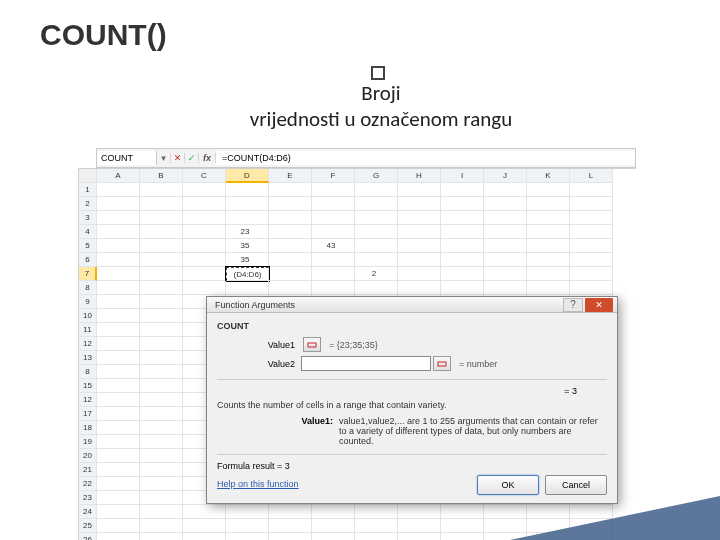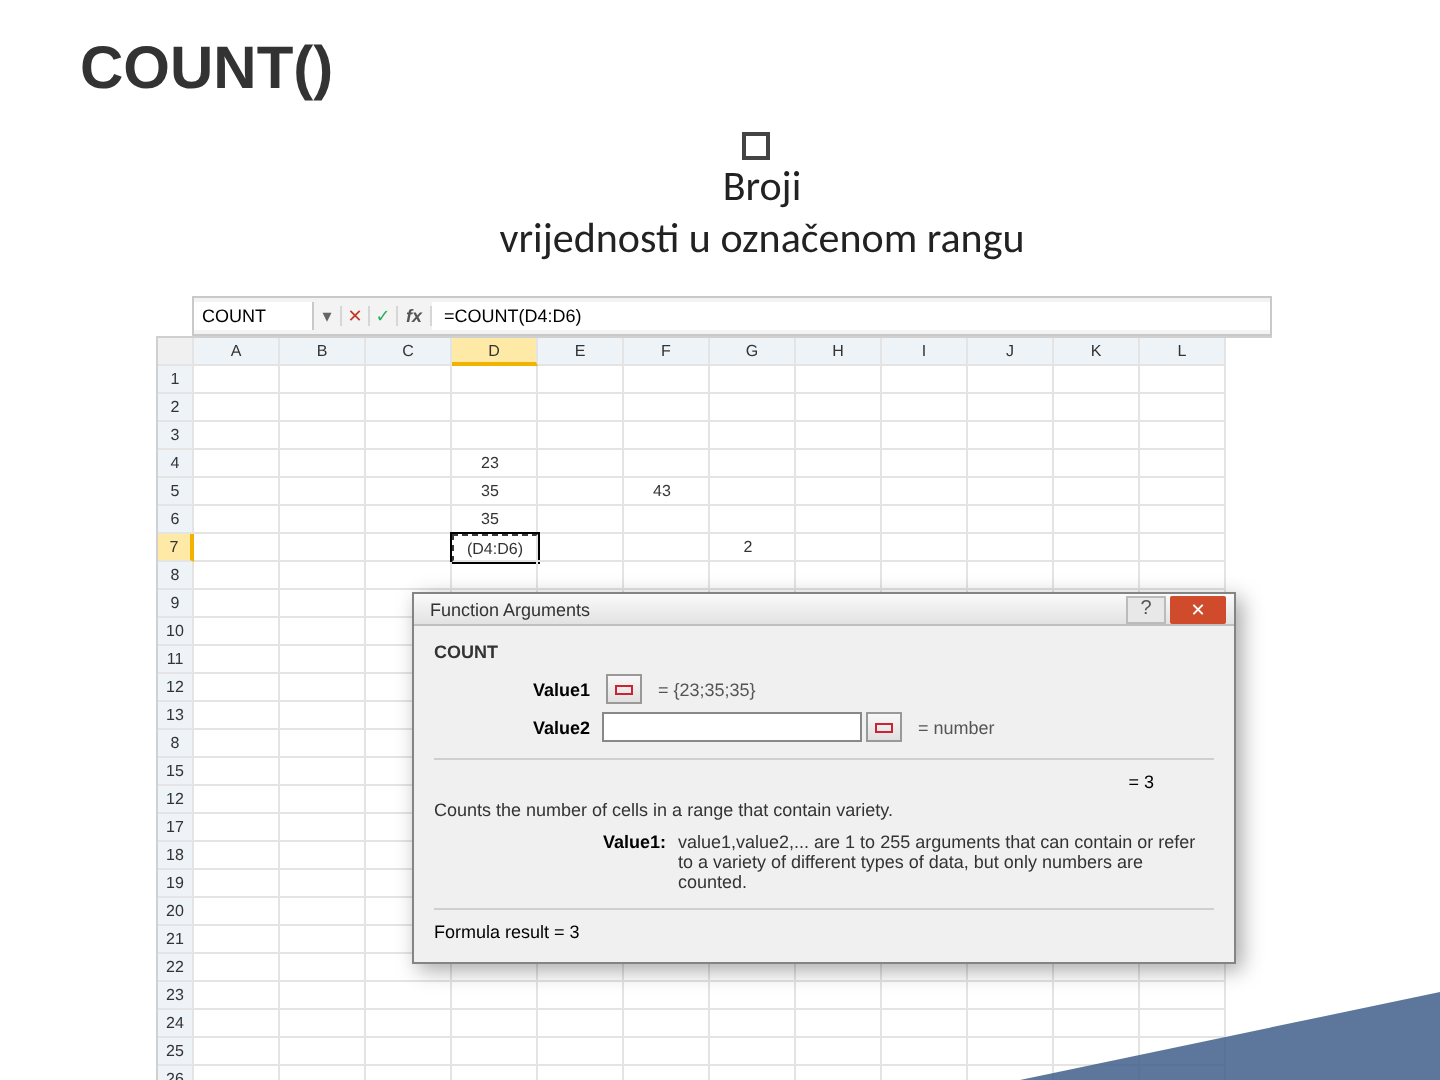--- a/index.html
+++ b/index.html
@@ -105,21 +105,21 @@
     width: 20px; height: 14px; background: #e8e8e8; border: 1px solid #bbb;
     display: flex; align-items: center; justify-content: center;
     margin-right: 2px; font-size: 10px; color: #555;
   }
   .dlg-body { padding: 8px 10px 6px; }
   .fn-name { font-weight: 700; color: #333; margin-bottom: 6px; }
   .argrow {
     display: flex; align-items: center; margin-bottom: 4px;
     padding-left: 38px;
   }
-  .arglabel { width: 46px; text-align: right; font-weight: 700; padding-right: 6px; }
+  .arglabel { width: 46px; text-align: right; font-weight: 400; padding-right: 6px; }
   .arginput {
     width: 130px; height: 15px; background: #fff; border: 1px solid #888;
     padding: 1px 4px; font-size: 9px; display: flex; align-items: center;
   }
   .arginput.sel { background: #333; color: #fff; }
   .collapse-btn {
     width: 18px; height: 15px; border: 1px solid #999;
     background: linear-gradient(#f8f8f8,#e0e0e0); margin-left: 2px;
     display: flex; align-items: center; justify-content: center;
   }
@@ -541,39 +541,47 @@
         <div class="arglabel">Value1</div>
         <div class="collapse-btn">
           <svg viewBox="0 0 10 10">
               <rect x="1" y="3" width="8" height="4" fill="none" stroke="#c23" stroke-width="1"></rect>
             </svg>
         </div>
         <div class="argresult">= {23;35;35}</div>
       </div>
 
       <div class="argrow">
-        <div class="arglabel" style="font-weight:700">Value2</div>
+        <div class="arglabel" style="font-weight:400">Value2</div>
         <div class="arginput"></div>
         <div class="collapse-btn">
           <svg viewBox="0 0 10 10">
               <rect x="1" y="3" width="8" height="4" fill="none" stroke="#c23" stroke-width="1"></rect>
             </svg>
         </div>
         <div class="argresult">= number</div>
       </div>
 
       <div class="rule"></div>
       <div class="eq-line">= 3</div>
       <div class="desc-main">Counts the number of cells in a range that contain variety.</div>
       <div class="desc-arg">
         <b>Value1:</b>
         <span>value1,value2,... are 1 to 255 arguments that can contain or refer to a variety of different types of data, but only numbers are counted.</span>
       </div>
       <div class="rule"></div>
       <div class="result-line">
         <span>Formula result =</span><span> 3</span>
       </div>
+      <div style="display:flex;align-items:center;">
+        <a class="help-link">Help on this function</a>
+        <div style="flex:1"></div>
+        <div class="dlg-buttons">
+          <div class="btn primary">OK</div>
+          <div class="btn">Cancel</div>
+        </div>
+      </div>
     </div>
   </div>
 
 </div>
 
 <div class="accent-tri"></div>
 
 </body></html>

